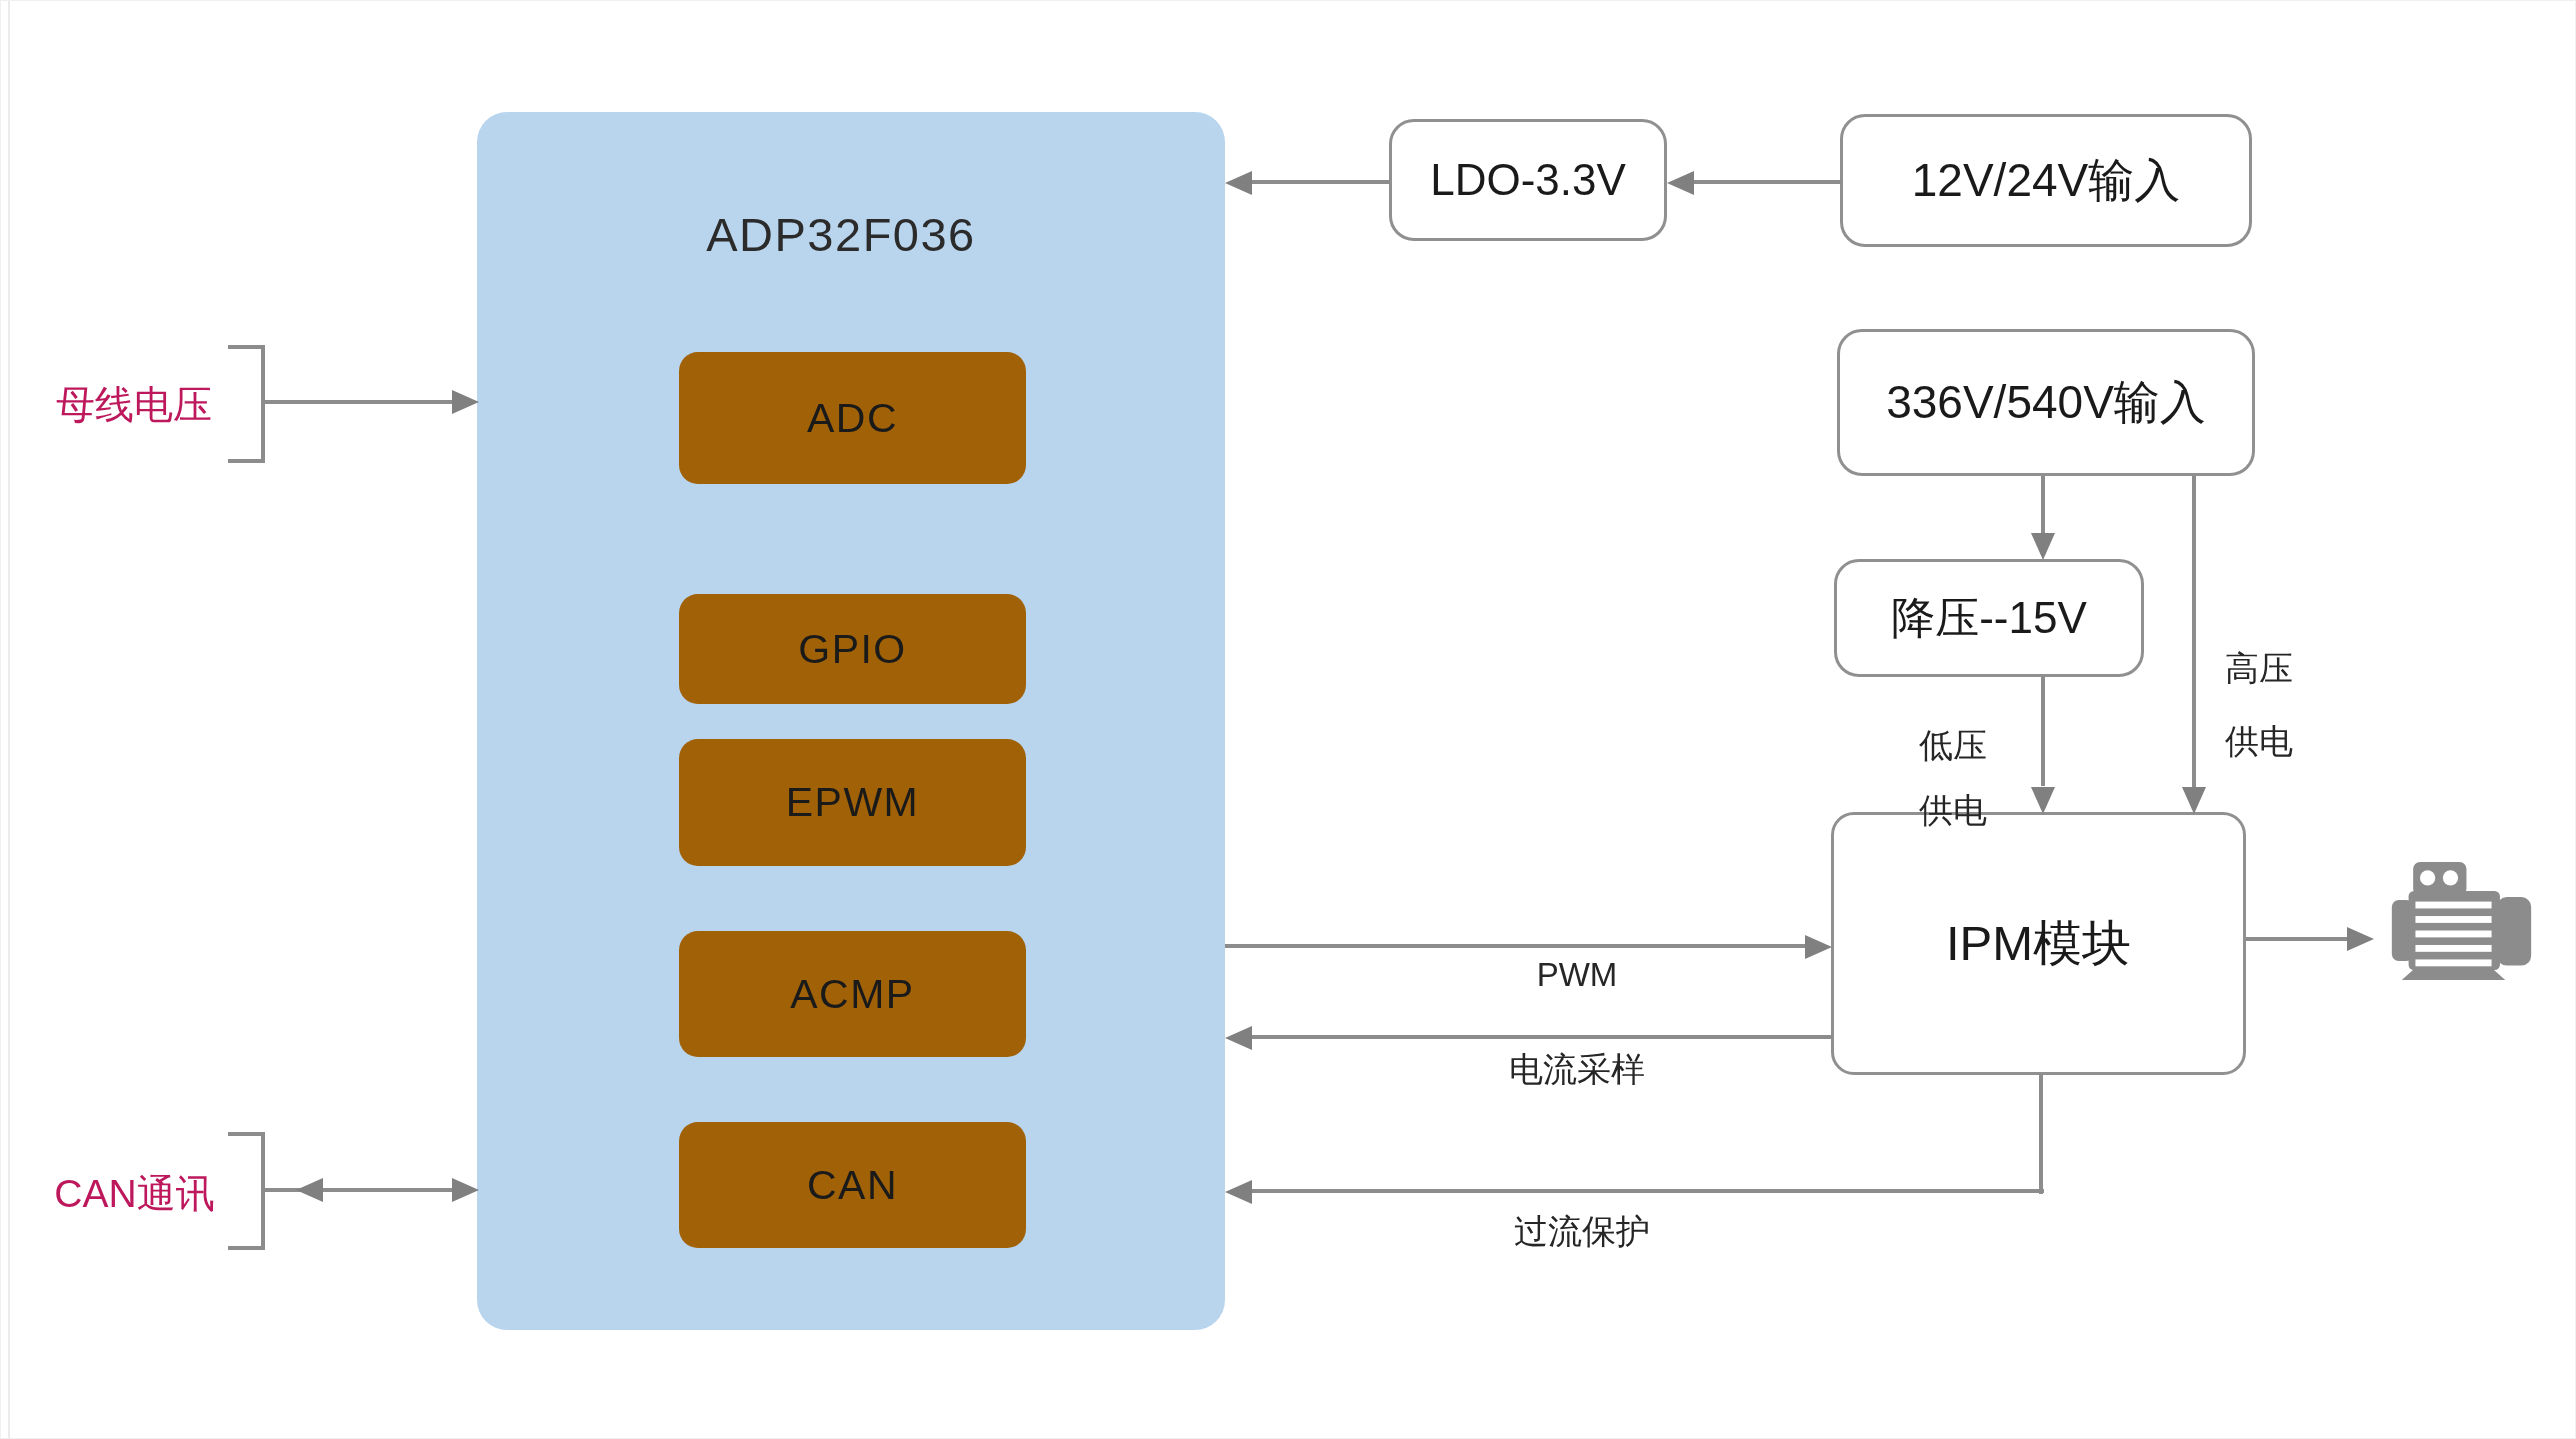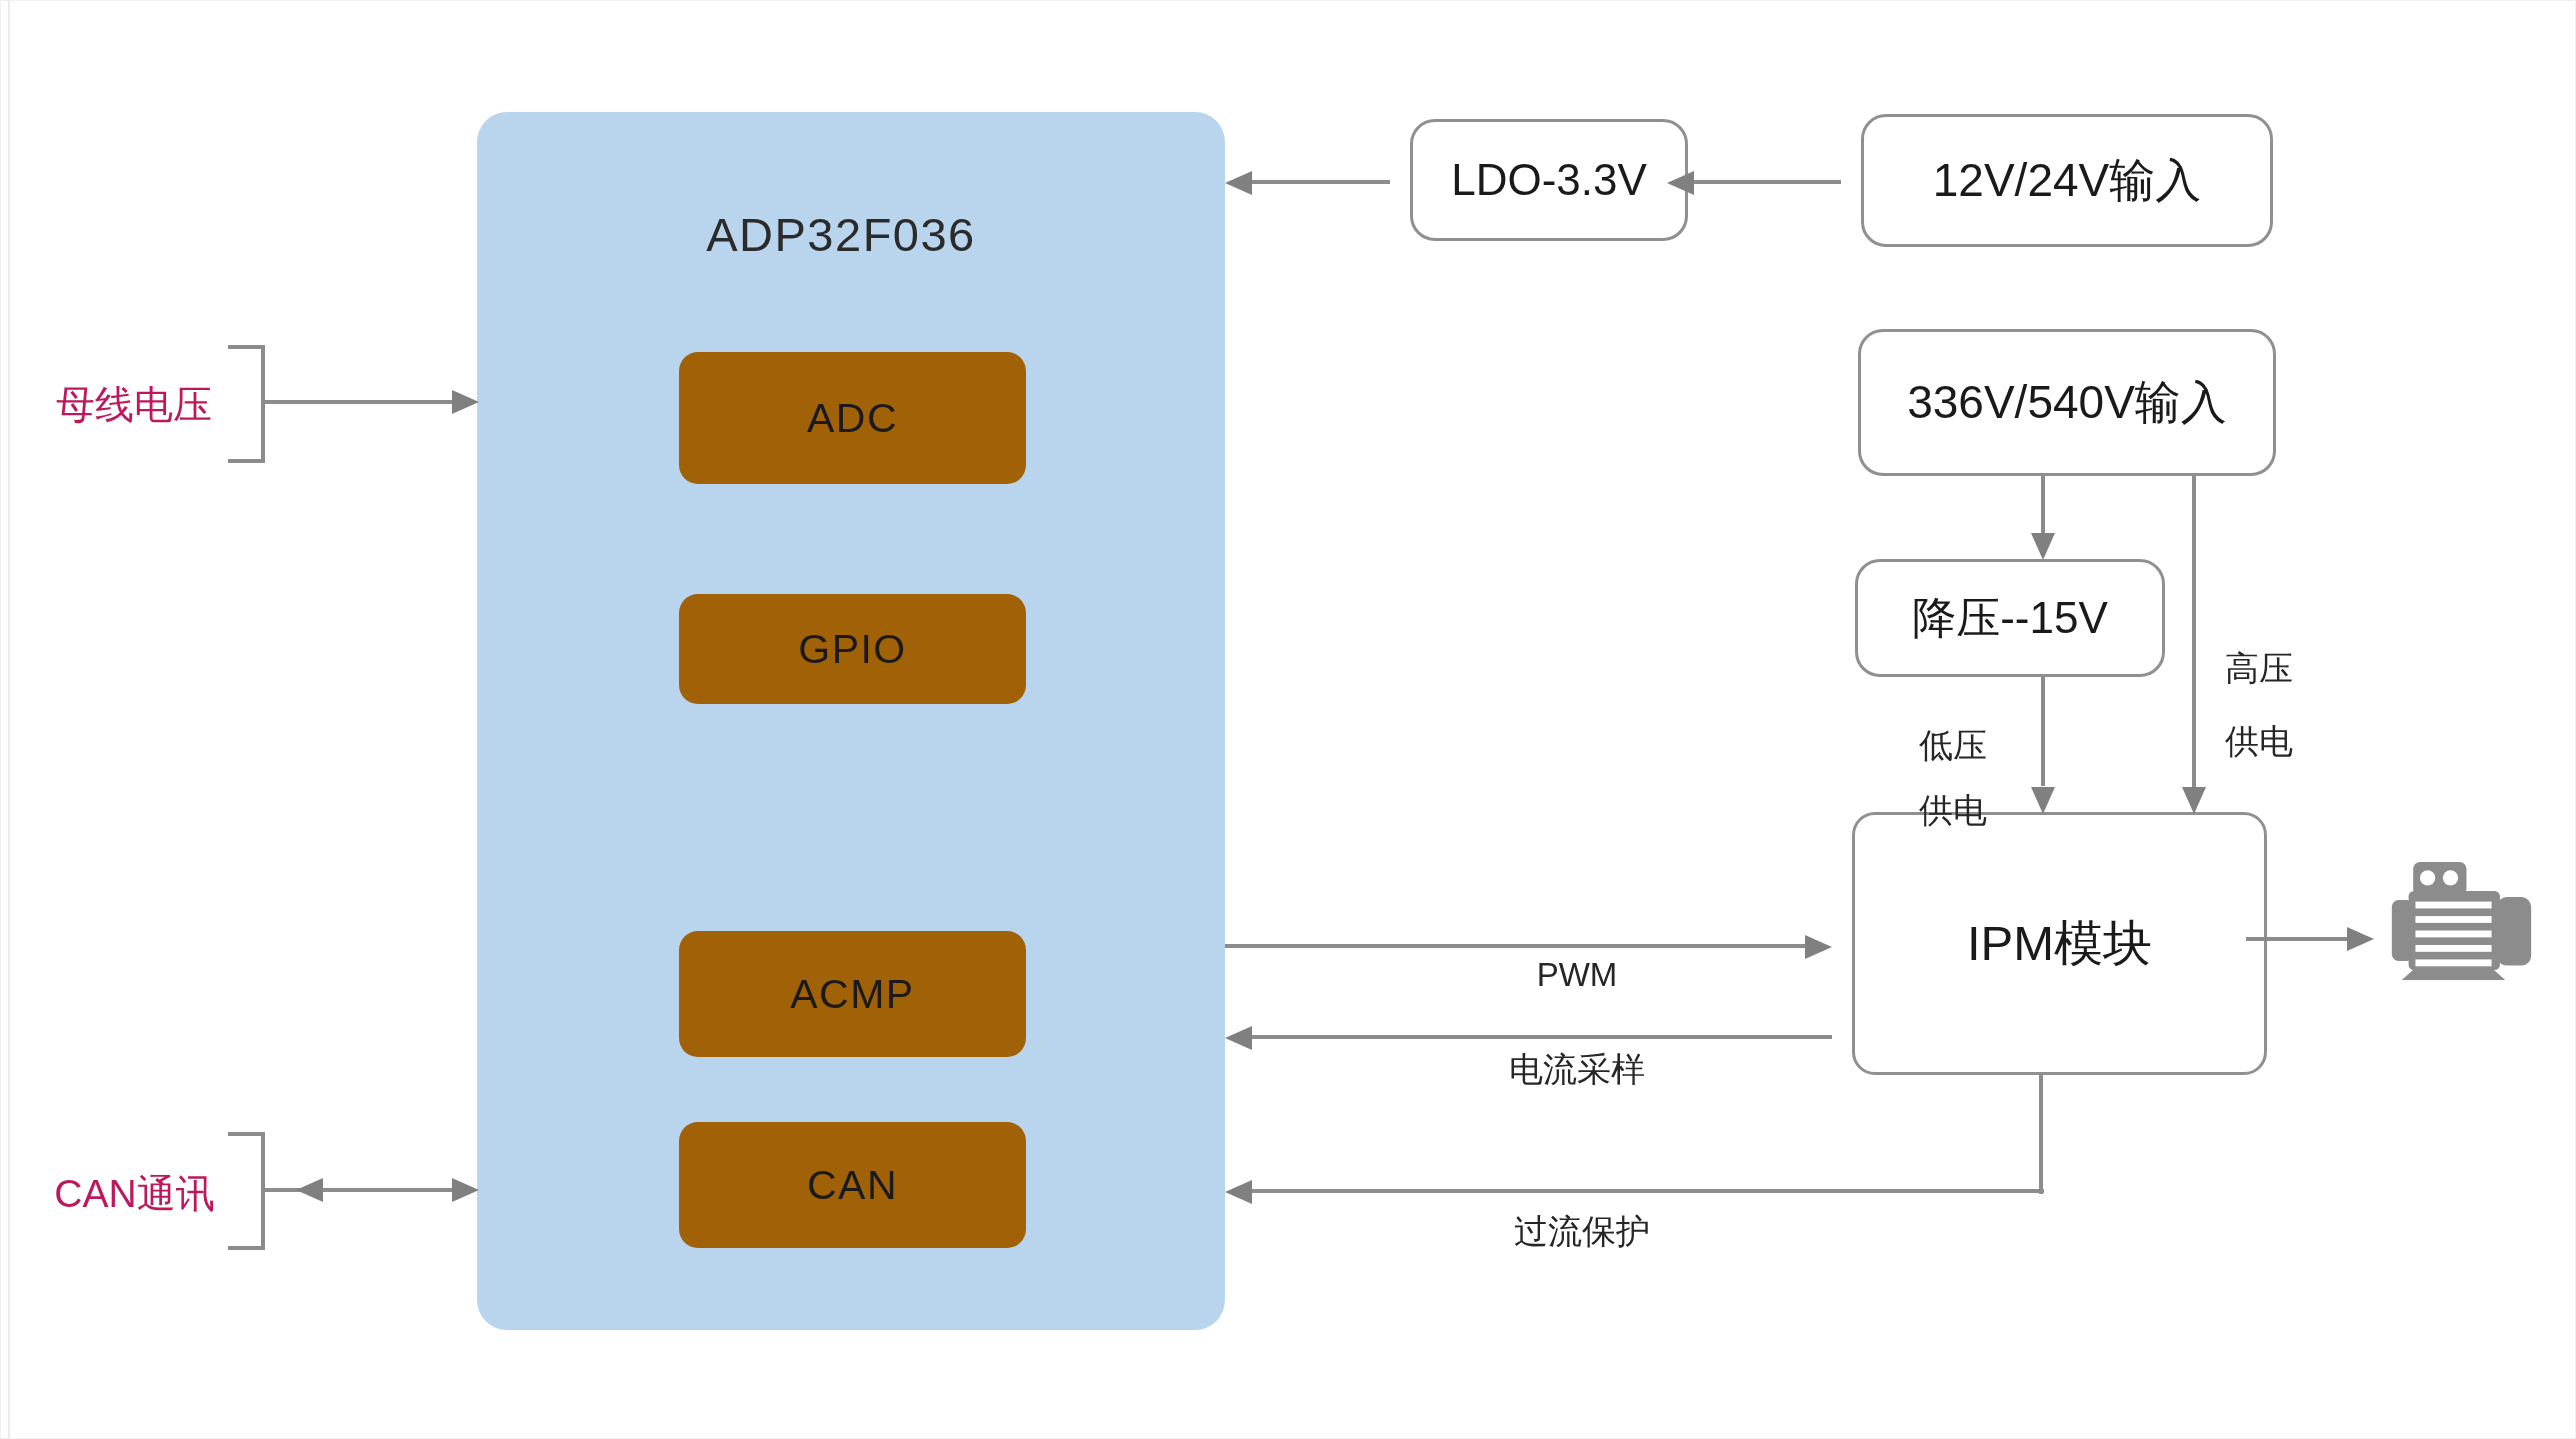--- a/index.html
+++ b/index.html
@@ -22,21 +22,21 @@
        font-size:47px;color:#2b2b2b;letter-spacing:1.5px;}
 
   
   .pbox{position:absolute;left:678px;width:347px;background:#a16207;border-radius:19px;
         display:flex;align-items:center;justify-content:center;
         font-size:41px;color:#1a1a1a;letter-spacing:1.5px;}
 
   
   .obox{position:absolute;background:#ffffff;border:3.7px solid #909090;border-radius:25px;
         display:flex;align-items:center;justify-content:center;
-        box-sizing:border-box;color:#1a1a1a;margin-left:21px;}
+        box-sizing:border-box;color:#1a1a1a;}
 
   
   .hline{position:absolute;height:4.4px;background:#8C8C8C;}
   .vline{position:absolute;width:4.4px;background:#8C8C8C;}
   .tick{position:absolute;height:4.4px;width:37px;background:#8C8C8C;}
   .ah-right{position:absolute;width:0;height:0;
         border-left:27px solid #808080;border-top:12px solid transparent;border-bottom:12px solid transparent;}
   .ah-left{position:absolute;width:0;height:0;
         border-right:27px solid #808080;border-top:12px solid transparent;border-bottom:12px solid transparent;}
   .ah-down{position:absolute;width:0;height:0;
@@ -55,20 +55,23 @@
   <div class="edge-line"></div>
 
   <div class="mcu"></div>
   <div class="mcu-title">ADP32F036</div>
 
   <div class="pbox" style="top:351px;height:132px;">
     <span>ADC</span>
   </div>
   <div class="pbox" style="top:549px;height:110px;margin-top:44px;">
     <span>GPIO</span>
+  </div>
+  <div class="pbox" style="top:738px;height:127px;">
+    <span>EPWM</span>
   </div>
   <div class="pbox" style="top:930px;height:126px;">
     <span>ACMP</span>
   </div>
   <div class="pbox" style="top:1121px;height:126px;">
     <span>CAN</span>
   </div>
 
   <div class="obox" style="left:1388px;top:118px;width:278px;height:122px;font-size:44px;">
     <span>LDO-3.3V</span>

